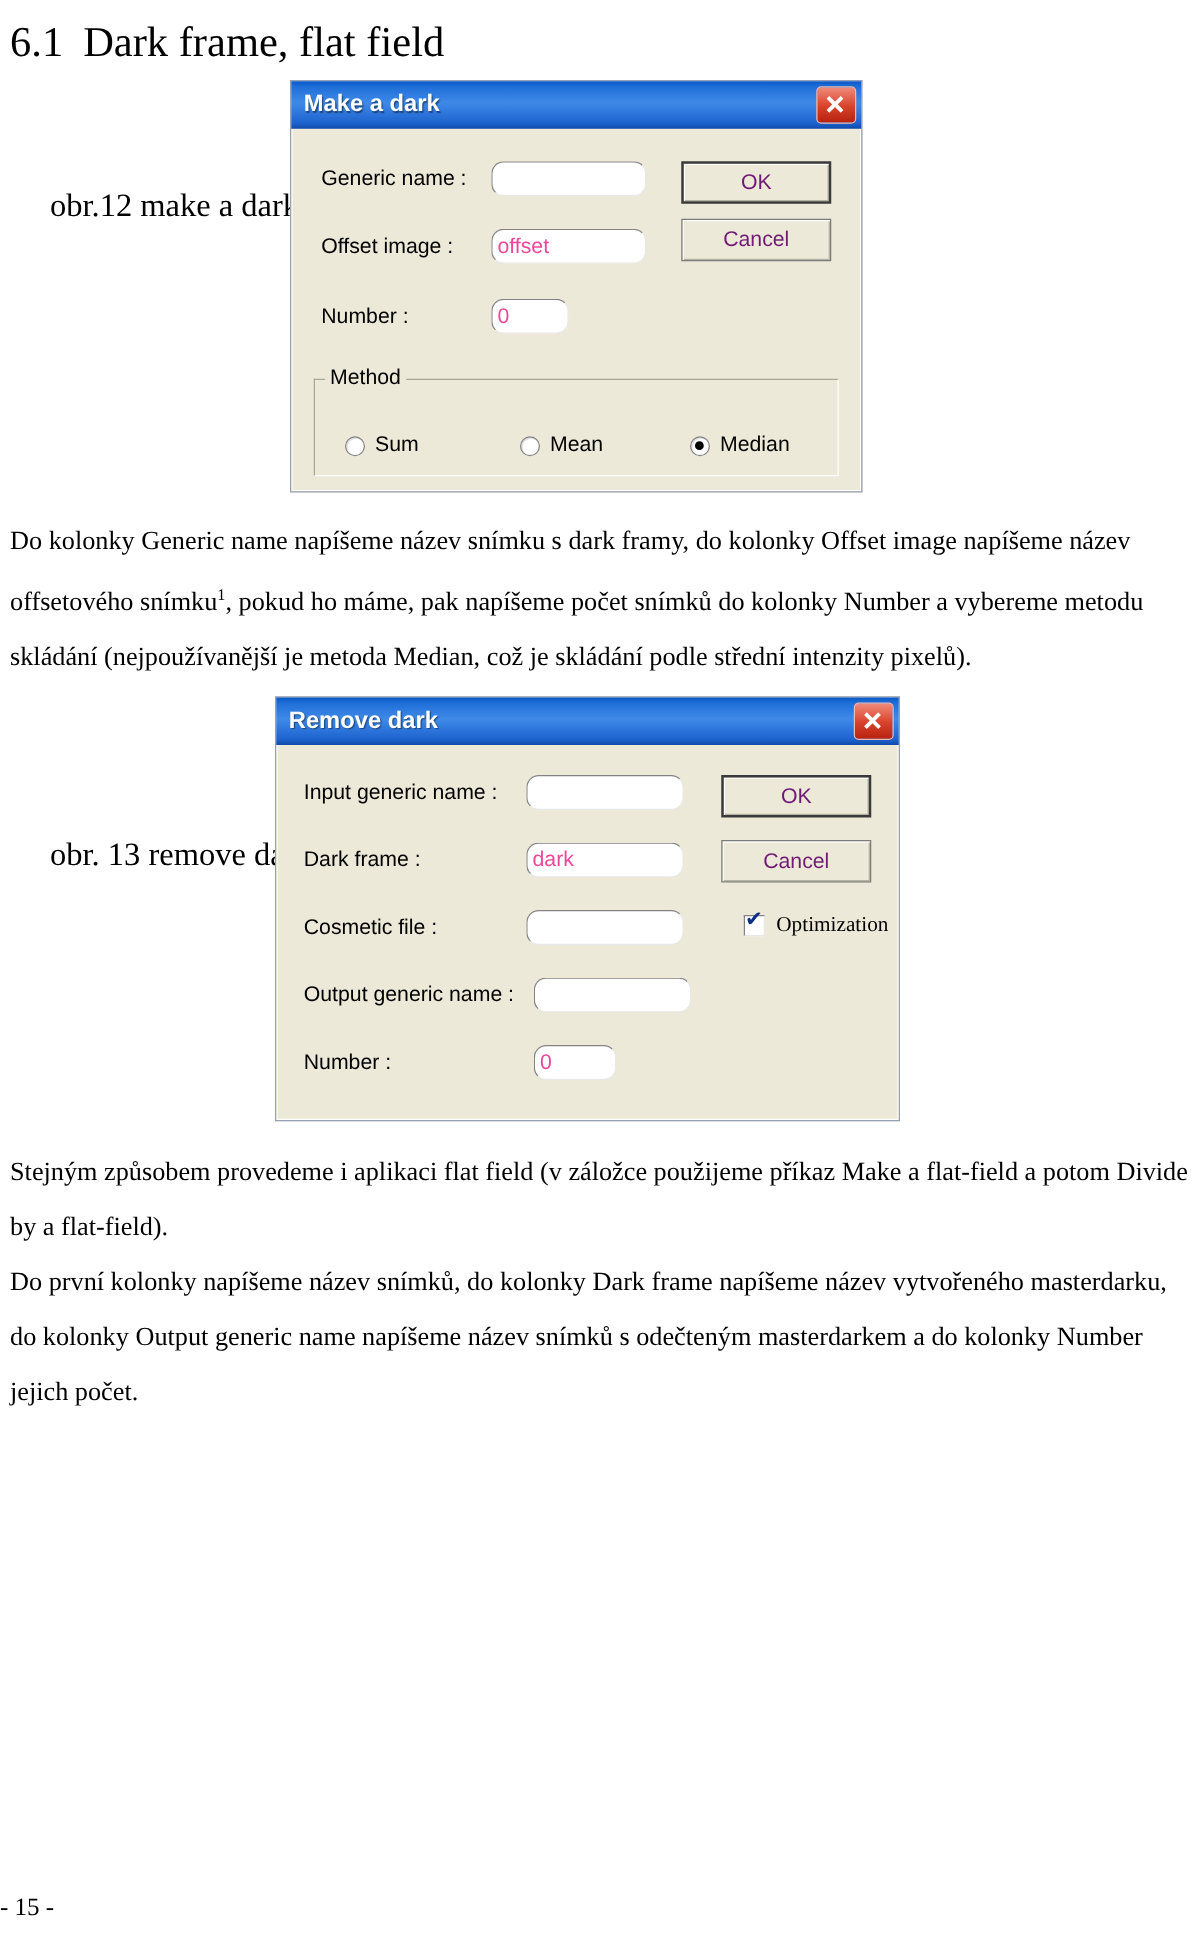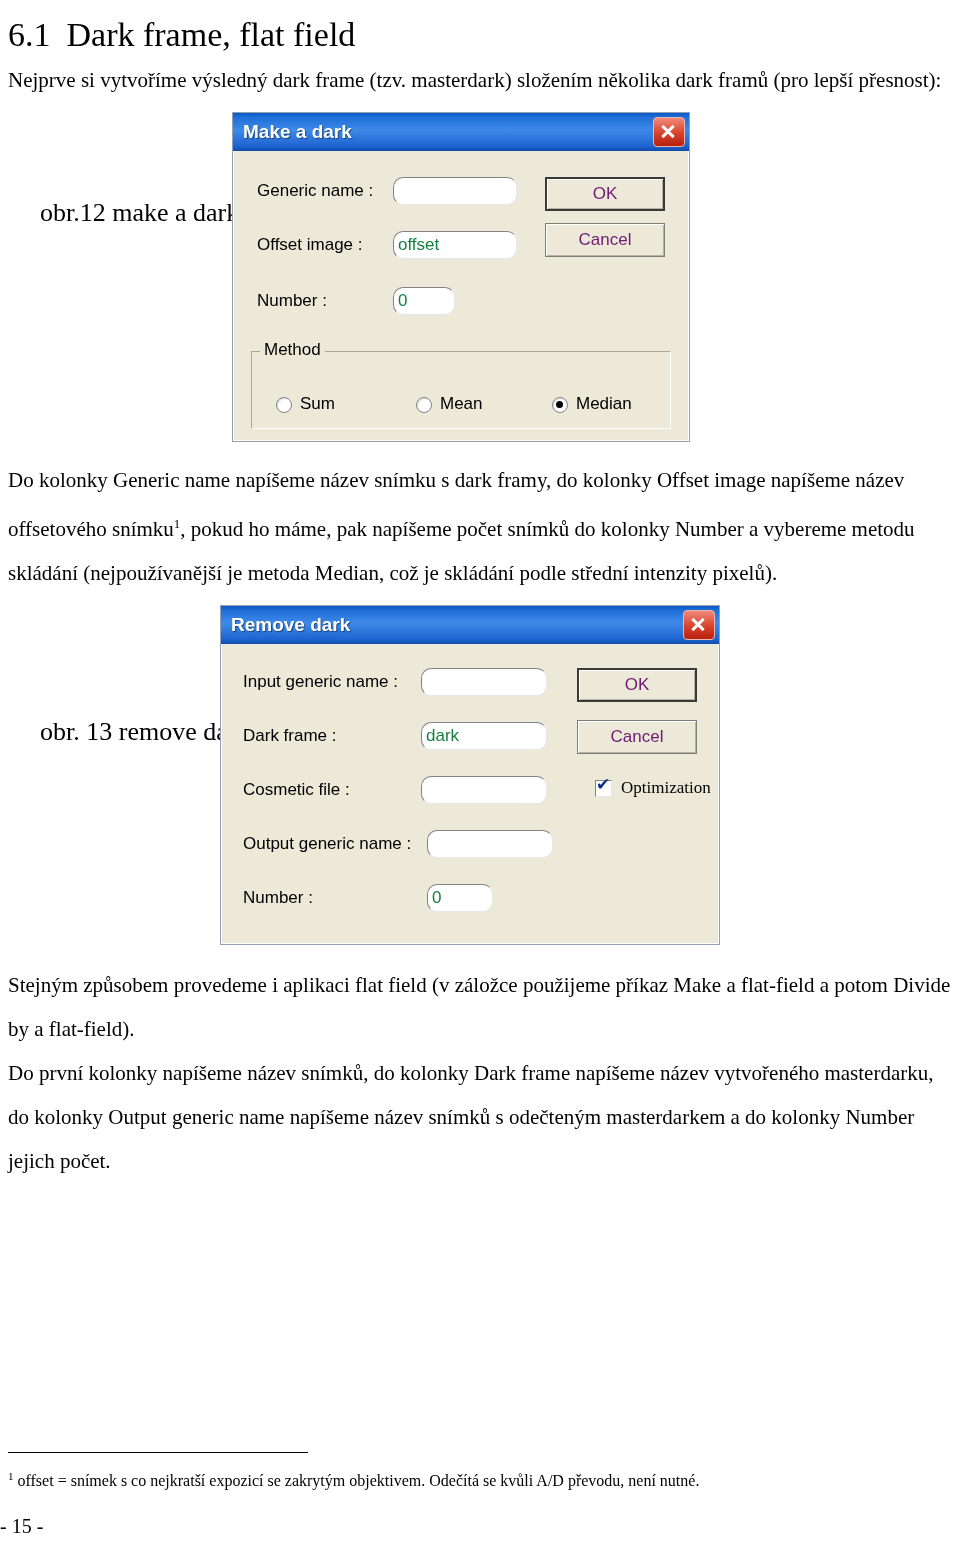--- a/index.html
+++ b/index.html
@@ -104,21 +104,21 @@
   }
   .tbox {
     position:absolute;
     background:#ffffff;
     border-top:1px solid #848284;
     border-left:1px solid #848284;
     border-right:1px solid #e8e8e8;
     border-bottom:1px solid #e8e8e8;
     box-sizing:border-box;
     font-size:17px;
-    color:#15803d;
+    color:#ec4899;
     padding:2px 4px;
     line-height:22px;
     overflow:hidden;
     white-space:nowrap;
     border-radius:10px;
   }
   .btn {
     position:absolute;
     background:#ece9d8;
     border:1px solid #7b7d7b;
@@ -221,21 +221,20 @@
 </head>
 <body>
 
 <div class="page">
   <div class="content">
 
     <h1 class="heading">
       <span class="num">6.1</span><span>Dark frame, flat field</span>
     </h1>
 
-    <p class="body-text">Nejprve si vytvoříme výsledný dark frame (tzv. masterdark) složením několika dark framů (pro lepší přesnost):</p>
 
     <div class="figrow" style="height:340px;">
       <div class="caption" style="position:absolute; left:0; top:86px;">obr.12 make a dark</div>
 
       <div class="dlg" style="left:224px; top:0px; width:456px; height:328px;">
         <div class="titlebar">
           <div class="ttl">Make a dark</div>
           <div class="closebtn"></div>
         </div>
         <div class="inner" style="height:288px;">
@@ -300,22 +299,15 @@
       </div>
     </div>
 
     <div class="para-block">
       <p class="body-text">Stejným způsobem provedeme i aplikaci flat field (v záložce použijeme příkaz Make a flat-field a potom Divide by a flat-field).</p>
       <p class="body-text">Do první kolonky napíšeme název snímků, do kolonky Dark frame napíšeme název vytvořeného masterdarku, do kolonky Output generic name napíšeme název snímků s odečteným masterdarkem a do kolonky Number jejich počet.</p>
     </div>
 
   </div>
 
-  <div style="position:absolute; left:8px; bottom:62px; width:944px;">
-    <div class="footnote-rule"></div>
-    <p class="footnote">
-      <sup>1</sup>
-      <span>offset = snímek s co nejkratší expozicí se zakrytým objektivem. Odečítá se kvůli A/D převodu, není nutné.</span>
-    </p>
-  </div>
 
   <div class="pagenum">- 15 -</div>
 </div>
 
 </body></html>

